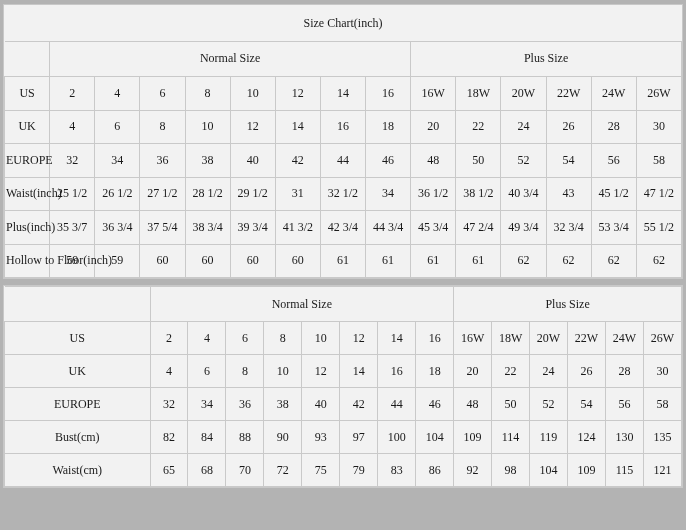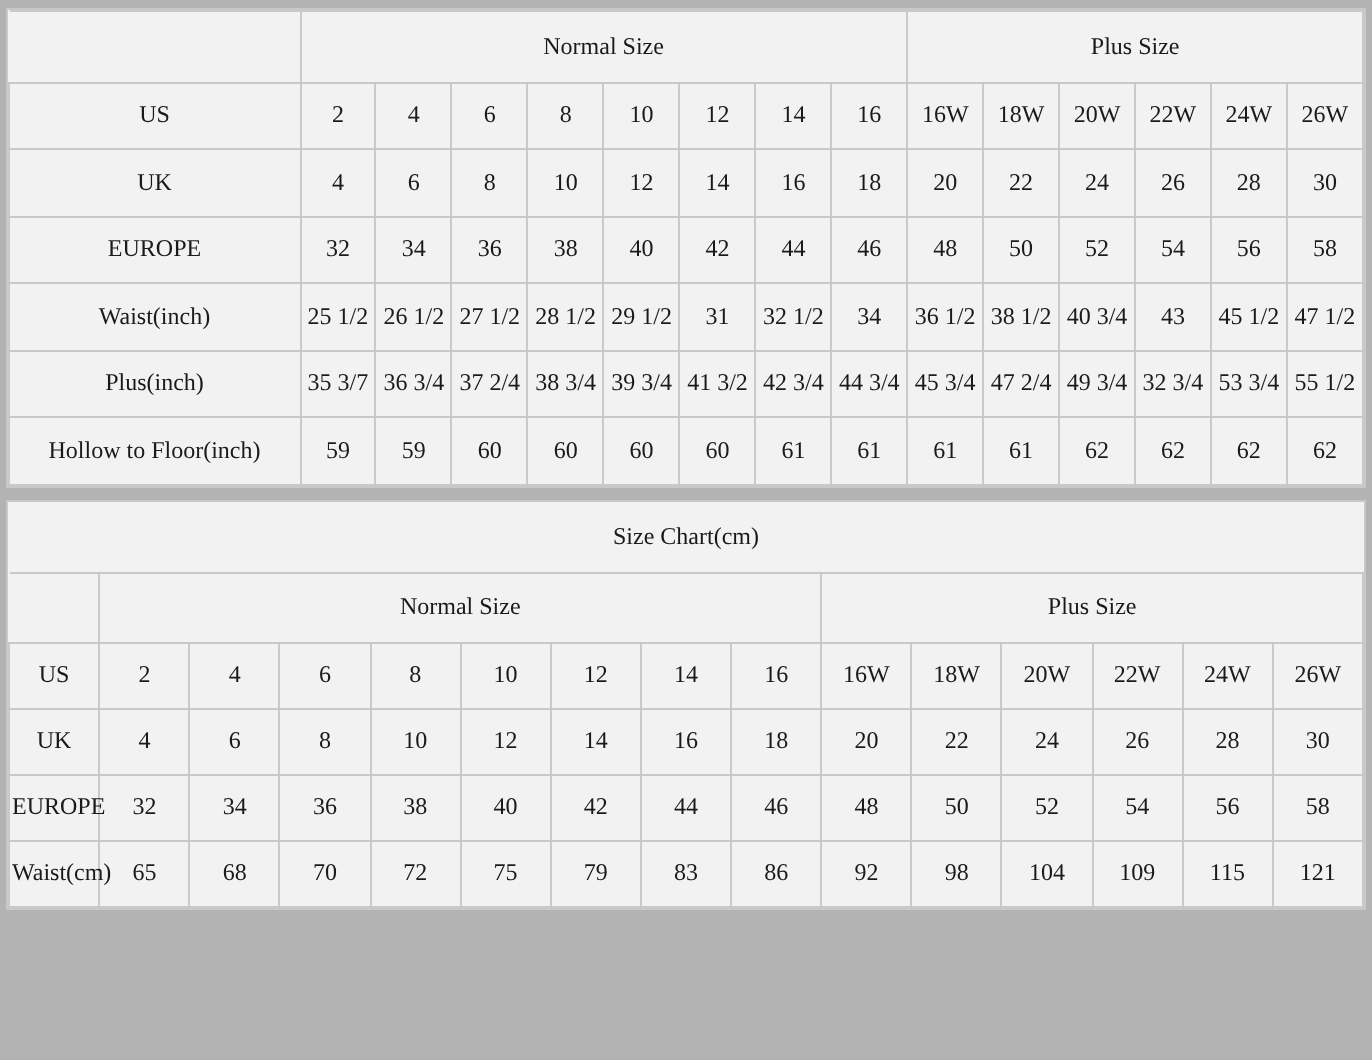--- a/index.html
+++ b/index.html
@@ -82,20 +82,23 @@
   }
 </style>
 </head>
 <body>
 
 <div class="page">
 
   <div class="chart-block">
     <table class="size-table inch-table">
       <tbody>
+        <tr>
+          <td class="title-cell" colspan="15">Size Chart(inch)</td>
+        </tr>
         <tr>
           <td class="rowlabel blank-cell"></td>
           <td class="group-cell" colspan="8">Normal Size</td>
           <td class="group-cell" colspan="6">Plus Size</td>
         </tr>
         <tr class="h-row">
           <td class="rowlabel">US</td>
           <td class="valcell">2</td>
           <td class="valcell">4</td>
           <td class="valcell">6</td>
@@ -159,21 +162,21 @@
           <td class="valcell-tight">38 1/2</td>
           <td class="valcell-tight">40 3/4</td>
           <td class="valcell-tight">43</td>
           <td class="valcell-tight">45 1/2</td>
           <td class="valcell-tight">47 1/2</td>
         </tr>
         <tr class="h-row">
           <td class="rowlabel">Plus(inch)</td>
           <td class="valcell-tight">35 3/7</td>
           <td class="valcell-tight">36 3/4</td>
-          <td class="valcell-tight">37 2/4</td>
+          <td class="valcell-tight">37 5/4</td>
           <td class="valcell-tight">38 3/4</td>
           <td class="valcell-tight">39 3/4</td>
           <td class="valcell-tight">41 3/2</td>
           <td class="valcell-tight">42 3/4</td>
           <td class="valcell-tight">44 3/4</td>
           <td class="valcell-tight">45 3/4</td>
           <td class="valcell-tight">47 2/4</td>
           <td class="valcell-tight">49 3/4</td>
           <td class="valcell-tight">32 3/4</td>
           <td class="valcell-tight">53 3/4</td>
@@ -197,23 +200,20 @@
           <td class="valcell">62</td>
         </tr>
       </tbody>
     </table>
   </div>
 
   <div class="chart-block">
     <table class="size-table cm-table">
       <tbody>
         <tr>
-          <td class="title-cell" colspan="15">Size Chart(cm)</td>
-        </tr>
-        <tr>
           <td class="rowlabel blank-cell"></td>
           <td class="group-cell" colspan="8">Normal Size</td>
           <td class="group-cell" colspan="6">Plus Size</td>
         </tr>
         <tr class="h-row">
           <td class="rowlabel">US</td>
           <td class="valcell">2</td>
           <td class="valcell">4</td>
           <td class="valcell">6</td>
           <td class="valcell">8</td>
@@ -256,20 +256,37 @@
           <td class="valcell">44</td>
           <td class="valcell">46</td>
           <td class="valcell">48</td>
           <td class="valcell">50</td>
           <td class="valcell">52</td>
           <td class="valcell">54</td>
           <td class="valcell">56</td>
           <td class="valcell">58</td>
         </tr>
         <tr class="h-row">
+          <td class="rowlabel">Bust(cm)</td>
+          <td class="valcell">82</td>
+          <td class="valcell">84</td>
+          <td class="valcell">88</td>
+          <td class="valcell">90</td>
+          <td class="valcell">93</td>
+          <td class="valcell">97</td>
+          <td class="valcell">100</td>
+          <td class="valcell">104</td>
+          <td class="valcell">109</td>
+          <td class="valcell">114</td>
+          <td class="valcell">119</td>
+          <td class="valcell">124</td>
+          <td class="valcell">130</td>
+          <td class="valcell">135</td>
+        </tr>
+        <tr class="h-row">
           <td class="rowlabel">Waist(cm)</td>
           <td class="valcell">65</td>
           <td class="valcell">68</td>
           <td class="valcell">70</td>
           <td class="valcell">72</td>
           <td class="valcell">75</td>
           <td class="valcell">79</td>
           <td class="valcell">83</td>
           <td class="valcell">86</td>
           <td class="valcell">92</td>

